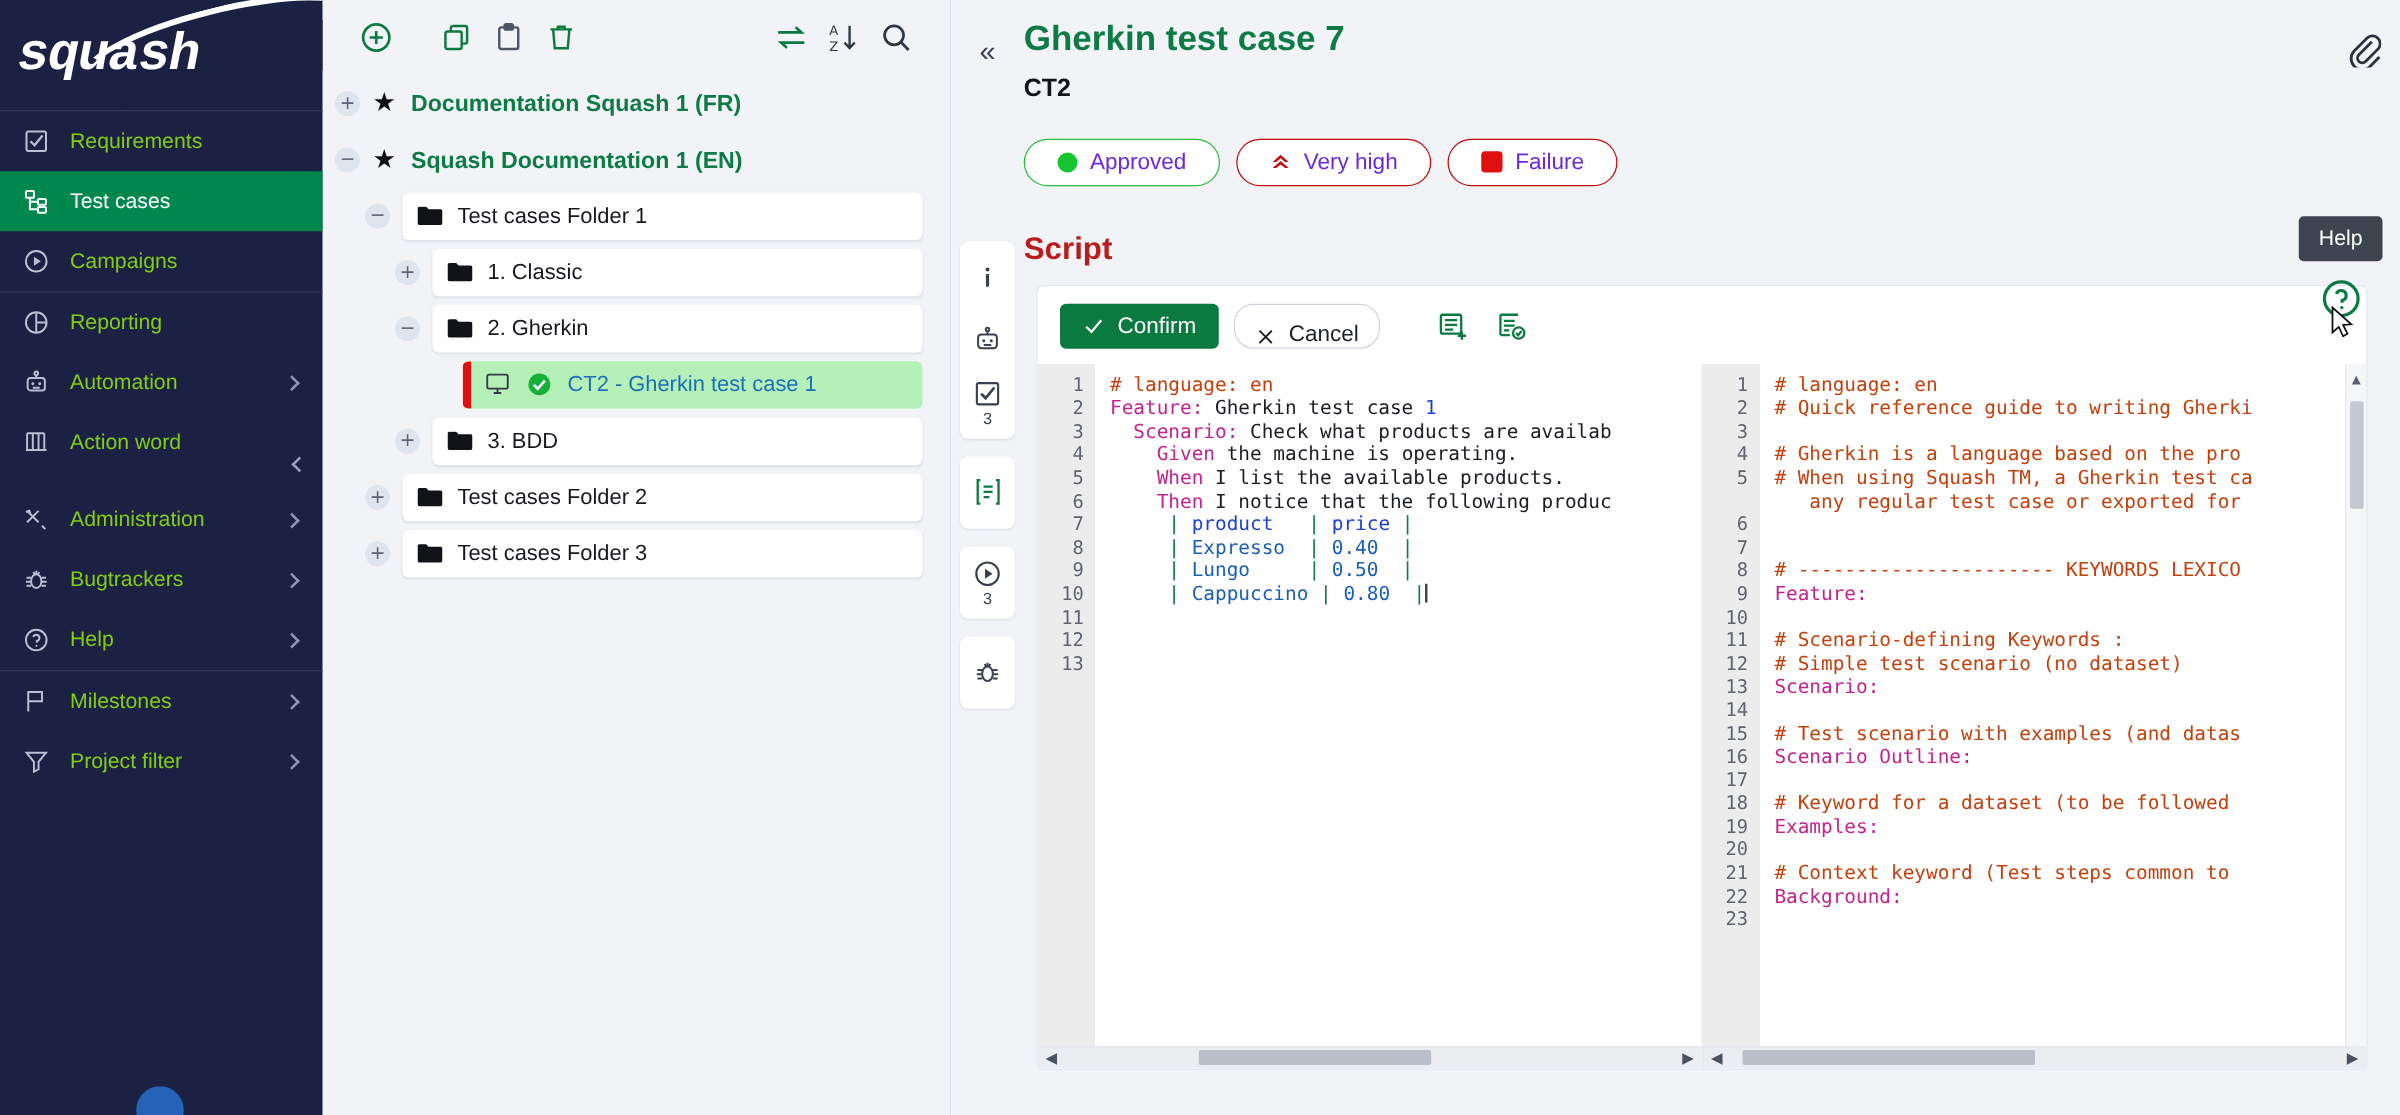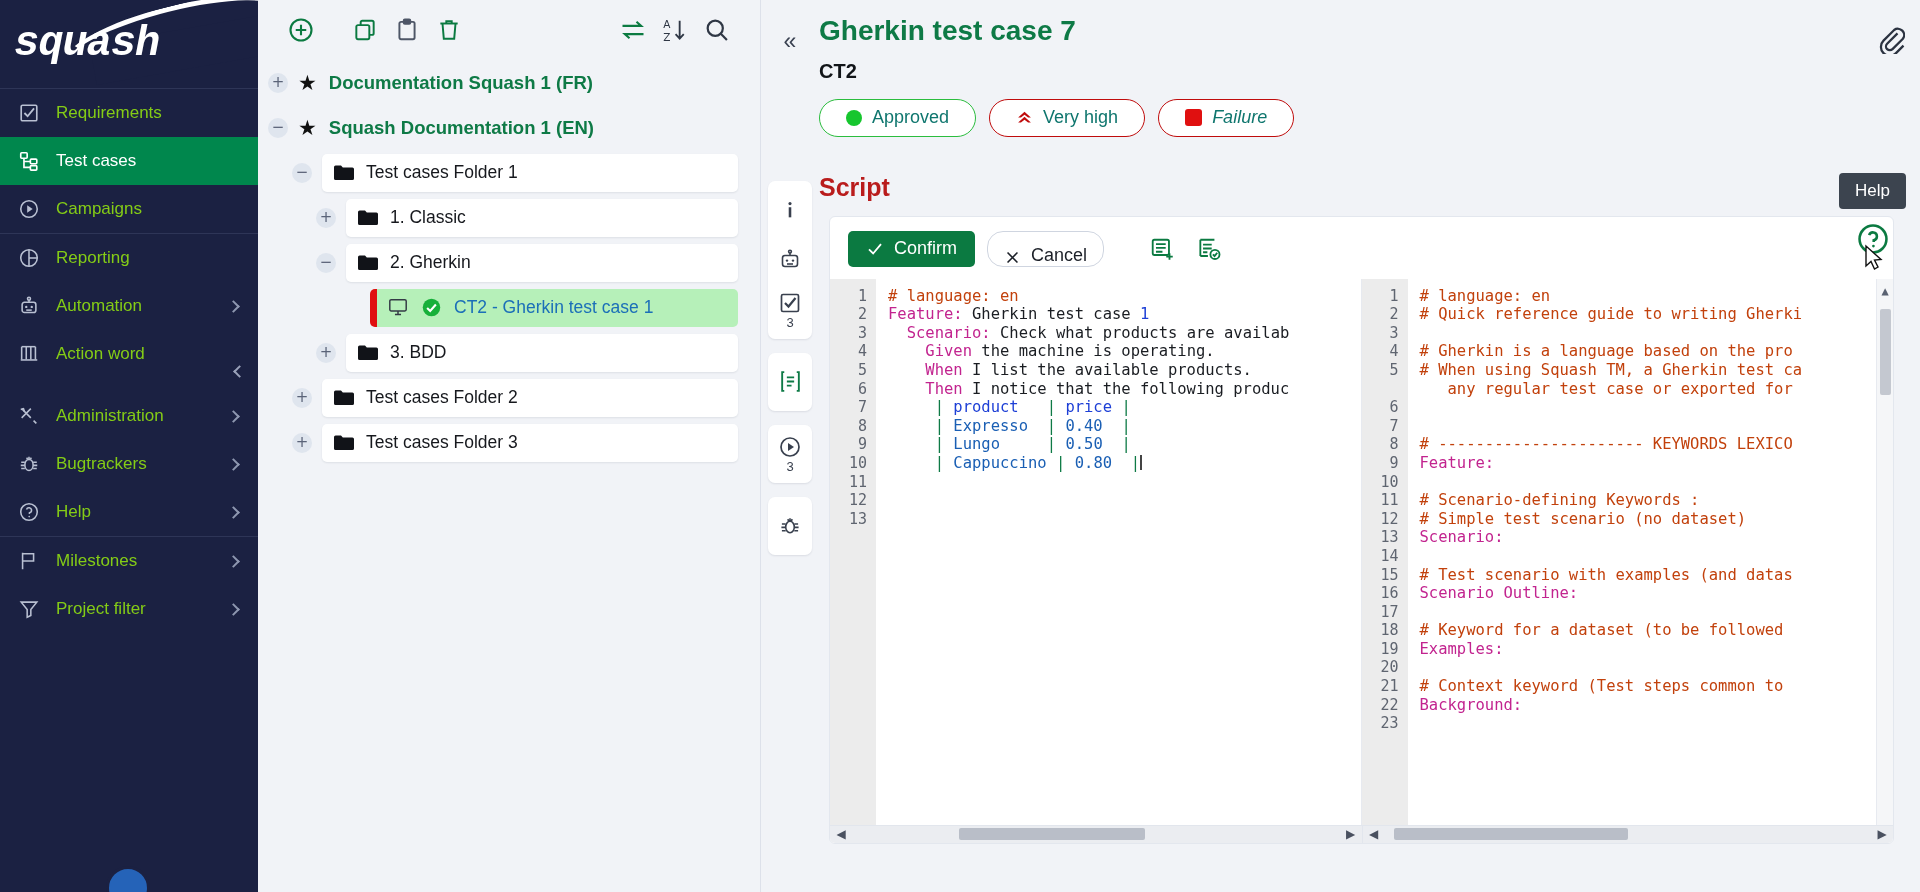--- a/index.html
+++ b/index.html
@@ -140,31 +140,31 @@
   }
   .collapse-main {
     width: 58px; display: flex; justify-content: center;
     padding-top: 14px; color: #3b4252; font-size: 23px; cursor: pointer;
   }
   .head-texts { flex: 1; }
   .tc-title {
     font-size: 28px; font-weight: 700; color: #0e7a46;
     margin-bottom: 12px; line-height: 1.2;
   }
-  .tc-ref { font-size: 20px; font-weight: 700; color: #111418; margin-bottom: 16px; }
+  .tc-ref { font-size: 20px; font-weight: 700; color: #111418; margin-bottom: 28px; }
   .badge-row { display: flex; gap: 13px; align-items: center; }
   .badge {
     height: 38px; border-radius: 19px; background: #ffffff;
     display: flex; align-items: center; gap: 10px;
-    padding: 0 26px; font-size: 18px; color: #0f766e;
+    padding: 0 26px; font-size: 18px; color: #6d28d9;
     cursor: pointer; white-space: nowrap;
   }
   .badge.approved { border: 1.5px solid #2bbd3e; }
   .badge.veryhigh { border: 1.5px solid #c00c0c; }
-  .badge.failure  { border: 1.5px solid #c00c0c; font-style: italic; }
+  .badge.failure  { border: 1.5px solid #c00c0c; }
   .dot { width: 16px; height: 16px; border-radius: 50%; background: #16c62e; }
   .sq { width: 17px; height: 17px; border-radius: 3px; background: #e01010; }
   .attach-btn {
     width: 60px; padding-top: 10px;
     display: flex; justify-content: center; color: #2b3240; cursor: pointer;
   }
 
   
   .body-split { flex: 1; display: flex; min-height: 0; }
   .tab-rail {

